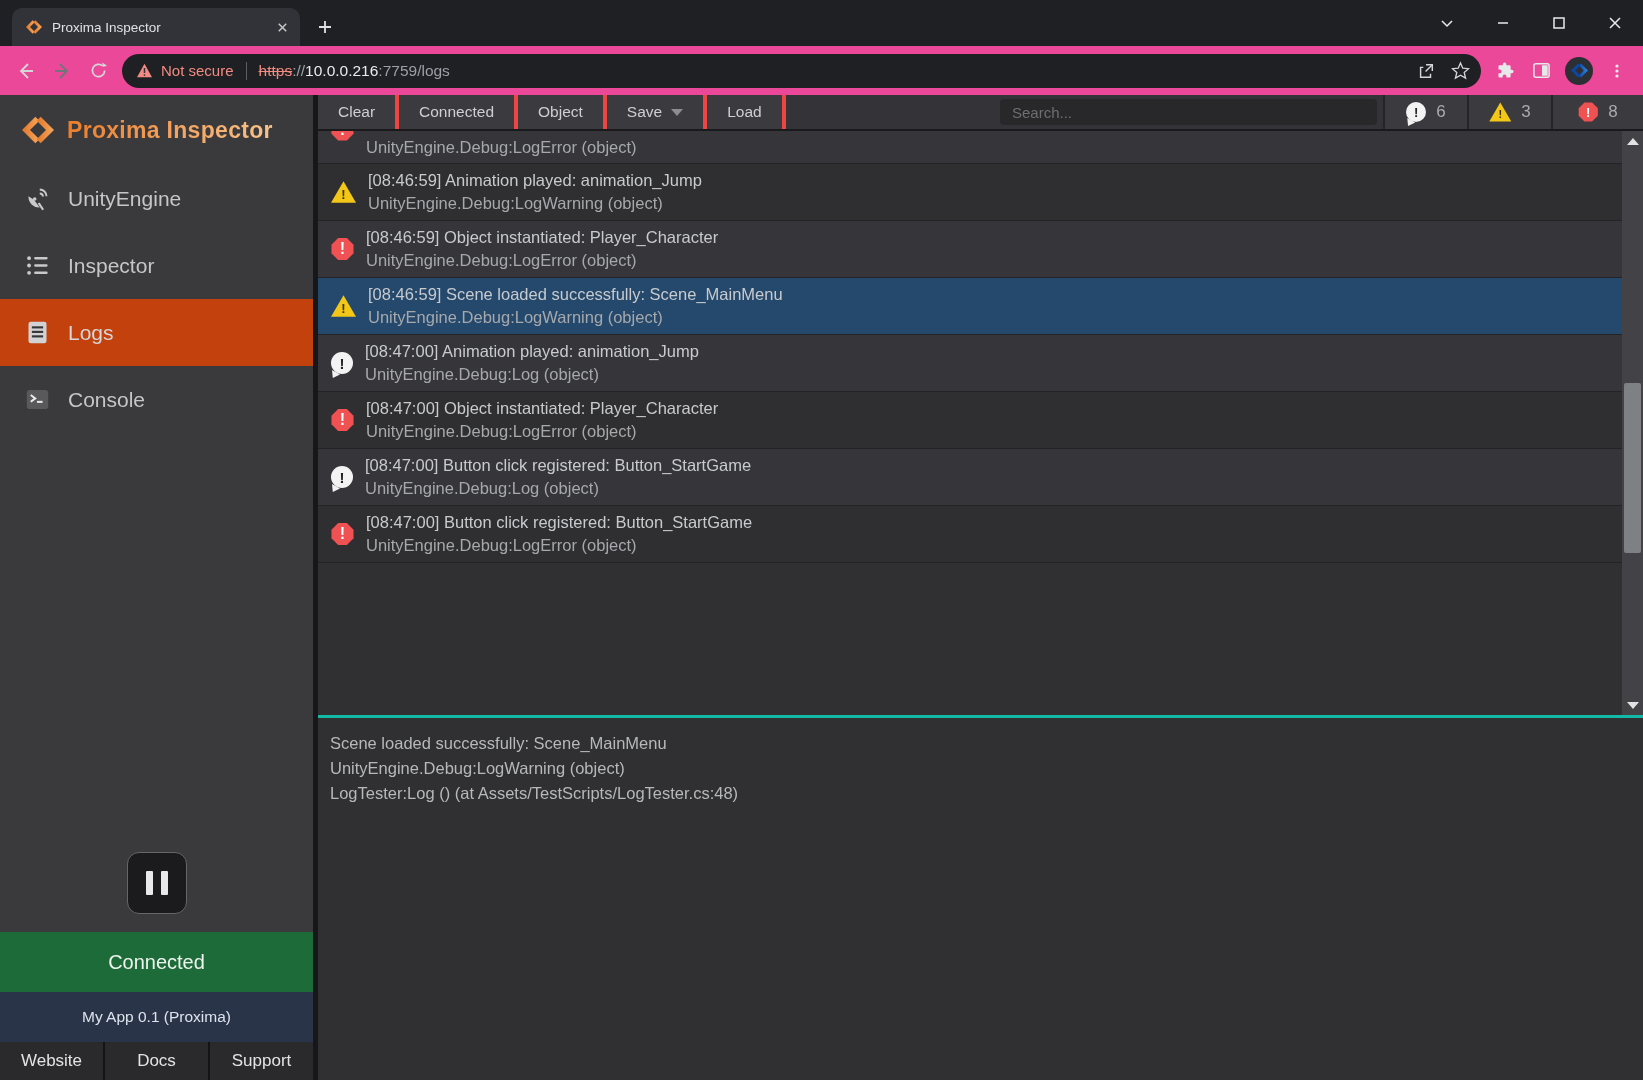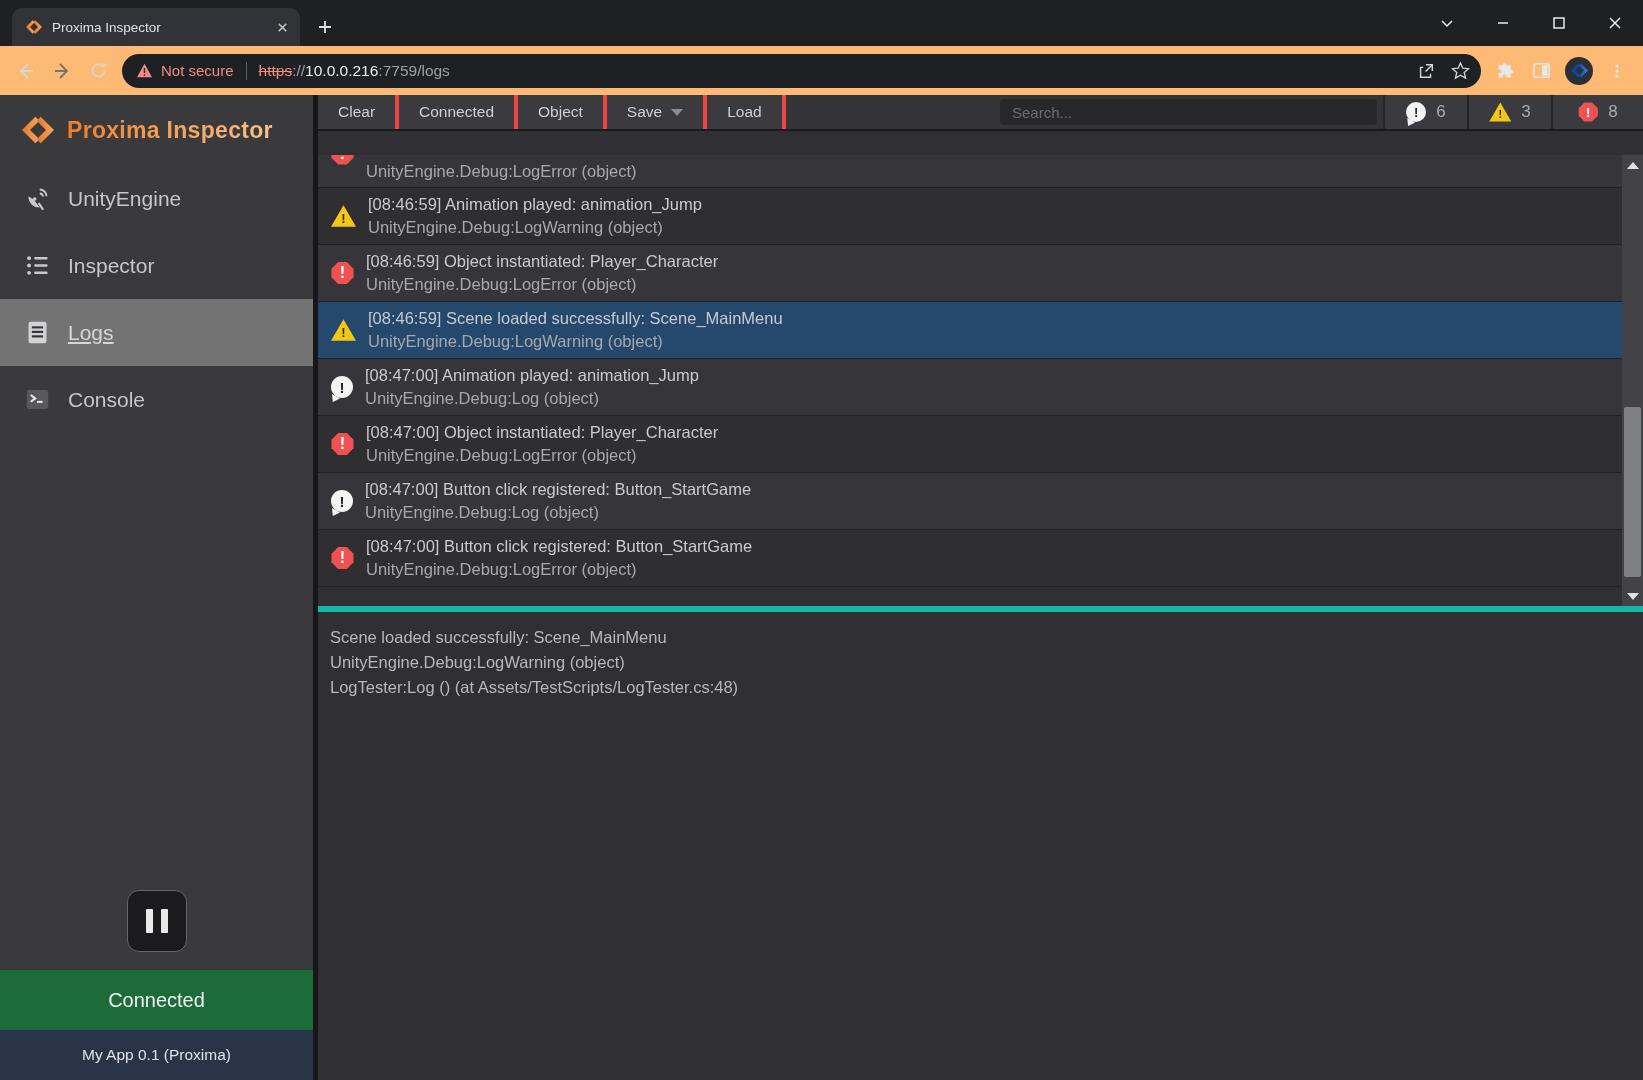--- a/index.html
+++ b/index.html
@@ -11,21 +11,21 @@
   .tabstrip { height:46px; background:#1f2023; display:flex; align-items:flex-end; position:relative; }
   .tab { margin-left:12px; width:288px; height:38px; background:#323338; border-radius:10px 10px 0 0;
          display:flex; align-items:center; padding:0 10px 0 14px; gap:10px; }
   .tab-title { flex:1; color:#dfe1e5; font-size:13.5px; white-space:nowrap; overflow:hidden; }
   .icon-btn { display:flex; align-items:center; justify-content:center; cursor:pointer; }
   .newtab { width:30px; height:30px; margin:0 0 4px 10px; border-radius:50%; }
   .wincontrols { position:absolute; right:0; top:0; height:46px; display:flex; }
   .winbtn { width:56px; height:46px; display:flex; align-items:center; justify-content:center; }
 
   
-  .navbar { height:49px; background:#fdba74; display:flex; align-items:center; padding:0 8px; }
+  .navbar { height:49px; background:#ec4899; display:flex; align-items:center; padding:0 8px; }
   .navbtn { width:36px; height:36px; border-radius:50%; display:flex; align-items:center; justify-content:center; }
   .omnibox { flex:1; height:34px; margin:0 6px; border-radius:17px; background:#1f2023;
              display:flex; align-items:center; padding:0 4px 0 14px; }
   .notsecure { color:#f28b82; font-size:15px; margin:0 12px 0 8px; }
   .omni-div { width:1px; height:18px; background:#5a5d61; margin-right:12px; }
   .url { font-size:15.5px; white-space:nowrap; }
   .url .scheme { color:#f28b82; text-decoration:line-through; }
   .url .dim { color:#9aa0a6; }
   .url .host { color:#e8eaed; }
   .omni-spacer { flex:1; }
@@ -38,21 +38,21 @@
   .main { flex:1; background:#303033; border-left:5px solid #17171a; display:flex; flex-direction:column; min-width:0; }
 
   
   .brand { height:70px; display:flex; align-items:center; gap:13px; padding-left:22px; }
   .brand-text { font-size:23px; font-weight:bold; color:#f0913f; letter-spacing:.3px; }
   @supports (-webkit-background-clip:text) {
     .brand-text { background:linear-gradient(90deg,#ec7e2c,#f9c38a); -webkit-background-clip:text; color:transparent; }
   }
   .nav-item { height:67px; display:flex; align-items:center; gap:17px; padding-left:24px;
               color:#c6c6c8; font-size:21px; cursor:pointer; }
-  .nav-item.selected { background:#737373; color:#d6d6d8;text-decoration:underline; }
+  .nav-item.selected { background:#c2410c; color:#d6d6d8; }
   .side-spacer { flex:1; }
   .pause-btn { width:60px; height:62px; margin:0 auto 18px auto; background:#1b1b1d;
                border:1px solid #666; border-radius:12px; display:flex; align-items:center; justify-content:center; gap:8px; cursor:pointer; }
   .pause-btn .bar { width:7px; height:24px; background:#e9e9e9; border-radius:1px; }
   .connected { height:60px; background:#1e6b3a; color:#edf3ed; font-size:20px;
                display:flex; align-items:center; justify-content:center; }
   .appbar { height:50px; background:#2a3448; color:#dde3ec; font-size:15.5px;
             display:flex; align-items:center; justify-content:center; }
   .side-footer { height:38px; background:#2a2a2c; display:flex; }
   .flink { flex:1; display:flex; align-items:center; justify-content:center; color:#e3e3e5; font-size:17px; cursor:pointer; }
@@ -82,21 +82,21 @@
   .lvl-warning::before { content:'!'; color:#3c3305; font-size:13px; padding-bottom:2px; }
   .lvl-info { width:22px; height:22px; background:#f3f3f3; border-radius:50%; }
   .lvl-info::before { content:'!'; color:#222; font-size:15px; }
   .lvl-info::after { content:''; position:absolute; left:1px; bottom:-4px; width:8px; height:8px;
                      background:#f3f3f3; clip-path:polygon(0 0,100% 55%,10% 100%); }
   .sm.lvl-error { width:20px; height:20px; } .sm.lvl-error::before { font-size:13px; }
   .sm.lvl-warning { width:22px; height:20px; } .sm.lvl-warning::before { font-size:11px; }
   .sm.lvl-info { width:20px; height:20px; } .sm.lvl-info::before { font-size:13px; }
 
   
-  .loglist { height:457px; border-bottom:6px solid #14b8a6; position:relative; background:#303033;margin-top:24px; }
+  .loglist { height:587px; border-bottom:3px solid #14b8a6; position:relative; background:#303033; }
   .rows { margin-right:21px; }
   .log-row { height:57px; display:flex; align-items:center; gap:12px; padding-left:13px;
              border-bottom:1px solid #232326; overflow:hidden; cursor:pointer; }
   .rows .log-row:nth-child(odd) { background:#36363a; }
   .rows .log-row:nth-child(even) { background:#2f2f32; }
   .rows .log-row.selected { background:#24496d; }
   .log-text { min-width:0; }
   .l1 { color:#c8cacd; font-size:16.5px; line-height:23px; white-space:nowrap; }
   .l2 { color:#a6a8ab; font-size:16.5px; line-height:23px; white-space:nowrap; }
   .log-row.partial { height:33px; }
@@ -315,20 +315,25 @@
       <div class="side-spacer"></div>
 
       <div class="pause-btn">
         <span class="bar"></span>
         <span class="bar"></span>
       </div>
 
       <div class="connected">Connected</div>
       <div class="appbar">My App 0.1 (Proxima)</div>
 
+      <div class="side-footer">
+        <span class="flink">Website</span>
+        <span class="flink">Docs</span>
+        <span class="flink">Support</span>
+      </div>
     </aside>
 
     <main class="main">
 
       <div class="ltoolbar">
         <div class="tbtn">
             <span>Clear</span>
           </div>
         <div class="tbtn">
             <span>Connected</span>

